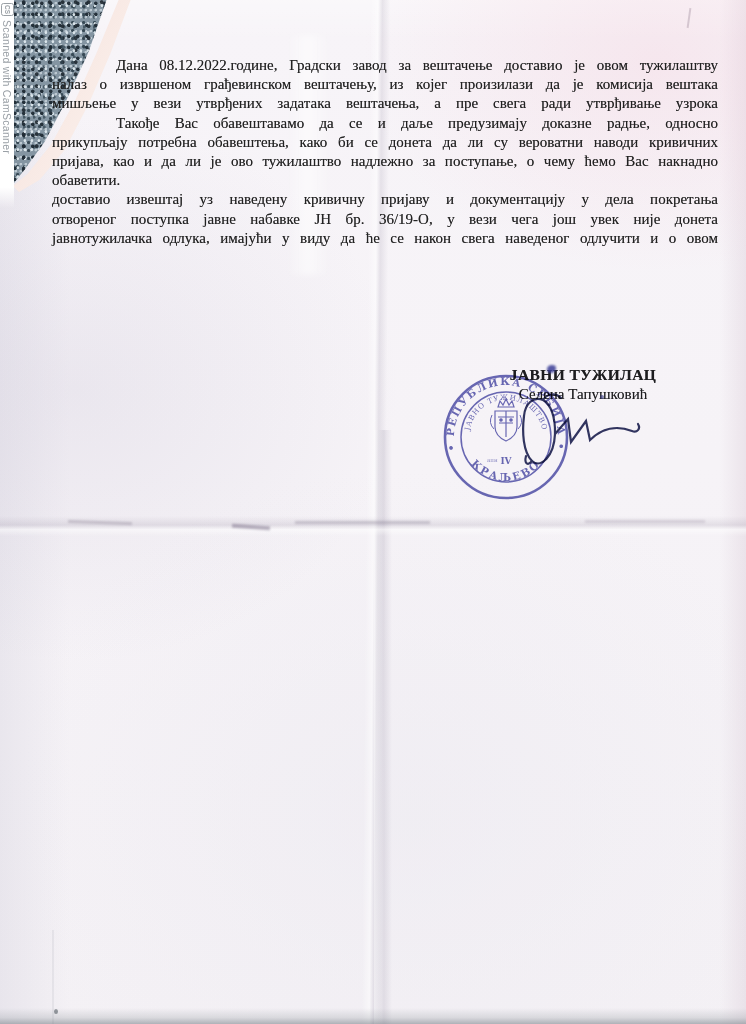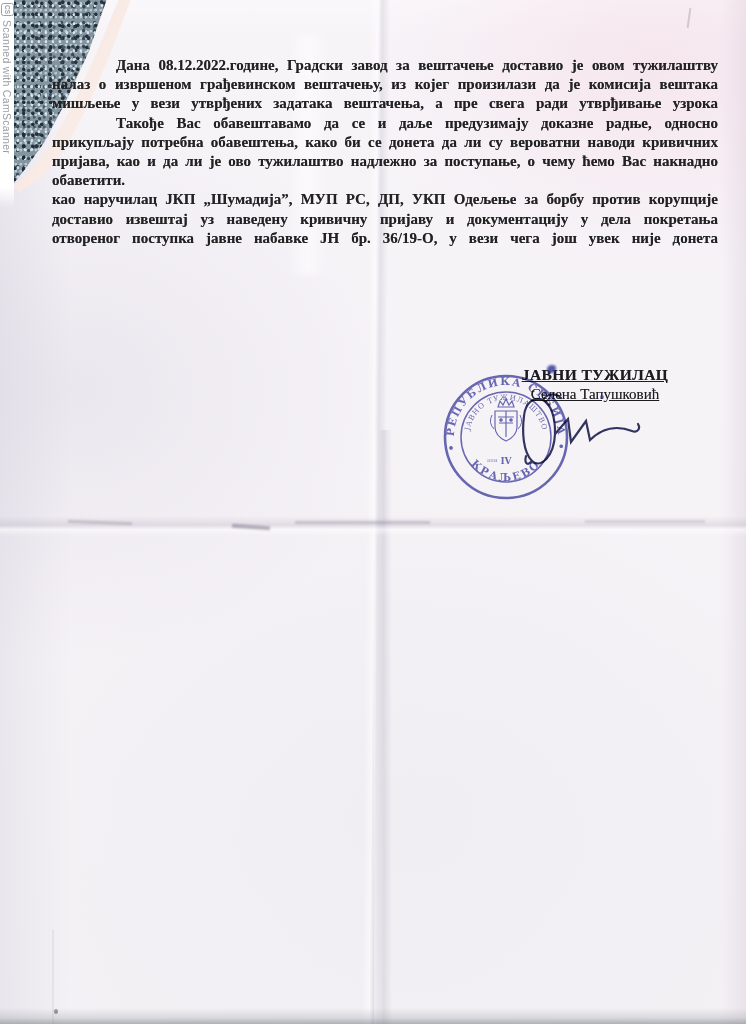--- a/index.html
+++ b/index.html
@@ -89,27 +89,26 @@
   .fold-dash2{left:232px;top:525px;width:38px;height:4px;background:rgba(108,98,124,.45);filter:blur(1px);transform:rotate(4deg);}
   .fold-dash3{left:295px;top:521px;width:135px;height:3px;background:rgba(124,114,138,.32);filter:blur(1px);}
   .fold-dash4{left:585px;top:520px;width:120px;height:3px;background:rgba(130,120,142,.22);filter:blur(1.2px);}
   .crease-bl{left:52px;top:930px;width:2px;height:94px;background:rgba(140,140,155,.12);filter:blur(.7px);}
   .fold-tr{left:688px;top:8px;width:2px;height:20px;background:rgba(150,130,145,.35);filter:blur(.6px);transform:rotate(8deg);}
   
   .doc-text{
     left:52px;top:56px;width:666px;
     font-size:15px;line-height:19.2px;color:#222222;
     text-shadow:0 0 .5px rgba(30,30,30,.55);
-    font-weight:bold;
   }
   .line{text-align:justify;text-align-last:justify;white-space:normal;}
   .line.first{padding-left:64px;}
   .line.last{text-align-last:left;}
   
-  .sig-block{left:504px;top:366px;width:182px;text-align:center;color:#1d1d1f;text-decoration:underline;}
+  .sig-block{left:492px;top:366px;width:182px;text-align:center;color:#1d1d1f;}
   .sig-title{font-size:15.5px;font-weight:bold;letter-spacing:.4px;text-shadow:0 0 .5px rgba(20,20,25,.6);}
   .sig-name{font-size:15px;margin-top:2px;text-shadow:0 0 .4px rgba(20,20,25,.5);}
   .stamp{left:440px;top:371px;width:132px;height:132px;mix-blend-mode:multiply;opacity:.92;}
   .signature-svg{left:505px;top:390px;width:150px;height:88px;mix-blend-mode:multiply;}
   .ink-blob{left:547px;top:365px;width:9px;height:8px;background:#3c3f97;border-radius:50% 40% 55% 45%;filter:blur(.9px);opacity:.85;}
   .ink-speck{left:600px;top:395px;width:4px;height:4px;background:#34377e;border-radius:50%;filter:blur(.7px);opacity:.6;}
 </style>
 </head>
 <body>
 
@@ -143,23 +142,23 @@
     <div class="line">налаз о извршеном грађевинском вештачењу, из којег произилази да је комисија вештака</div>
     <div class="line">мишљење у вези утврђених задатака вештачења, а пре свега ради утврђивање узрока</div>
   </div>
   <div>
     <div class="line first">Такође Вас обавештавамо да се и даље предузимају доказне радње, односно</div>
     <div class="line">прикупљају потребна обавештења, како би се донета да ли су вероватни наводи кривичних</div>
     <div class="line">пријава, као и да ли је ово тужилаштво надлежно за поступање, о чему ћемо Вас накнадно</div>
     <div class="line last">обаветити.</div>
   </div>
   <div>
-    <div class="line">као наручилац ЈКП „Шумадија”, МУП РС, ДП, УКП Одељење за борбу против корупције</div>
     <div class="line">доставио извештај уз наведену кривичну пријаву и документацију у дела покретања</div>
     <div class="line">отвореног поступка јавне набавке ЈН бр. 36/19-О, у вези чега  још увек није донета</div>
+    <div class="line">јавнотужилачка одлука, имајући у виду да ће се након свега наведеног одлучити и о овом</div>
   </div>
 </div>
 
 <div class="abs sig-block">
   <div class="sig-title">ЈАВНИ ТУЖИЛАЦ</div>
   <div class="sig-name">Селена Тапушковић</div>
 </div>
 
 <svg class="abs stamp" viewBox="0 0 132 132">
   <defs>

